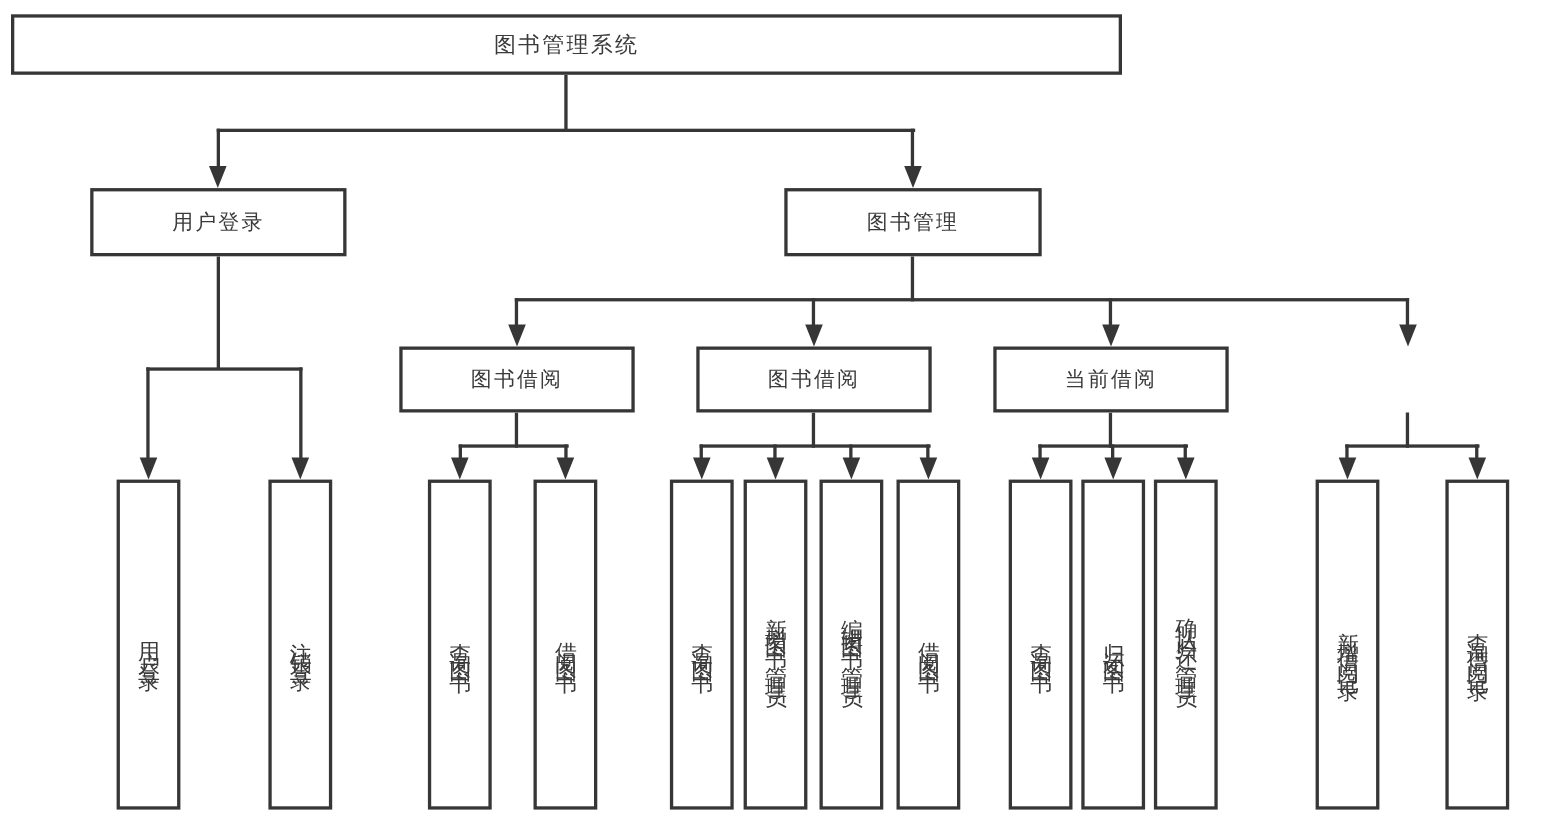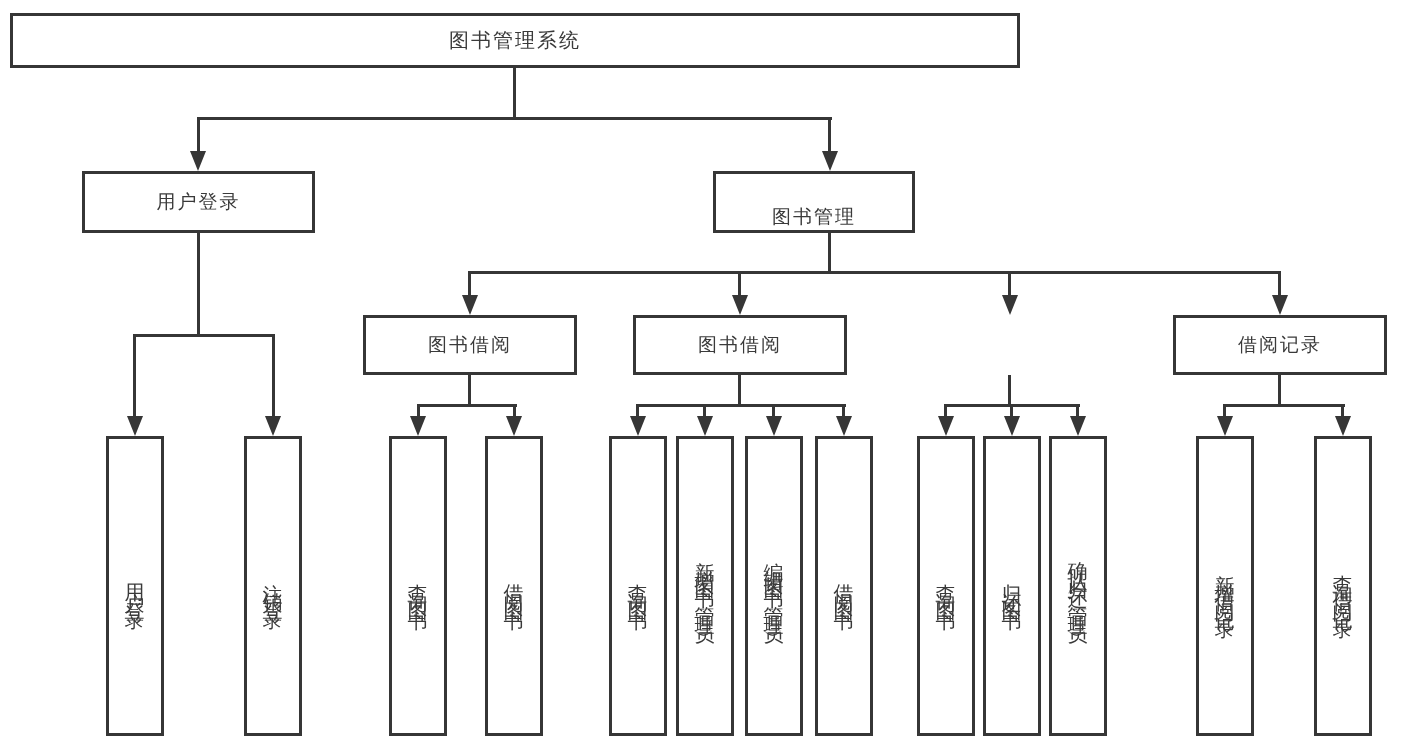--- a/index.html
+++ b/index.html
@@ -24,32 +24,32 @@
 
 <div class="canvas">
 
   <div class="box hbox root" style="left:10px;top:13px;width:1010px;height:55px;">
     <span>图书管理系统</span>
   </div>
 
   <div class="box hbox" style="left:82px;top:171px;width:233px;height:62px;">
     <span>用户登录</span>
   </div>
-  <div class="box hbox" style="left:713px;top:171px;width:202px;height:62px;align-items:flex-end;">
+  <div class="box hbox" style="left:713px;top:171px;width:234px;height:62px;">
     <span>图书管理</span>
   </div>
 
   <div class="box hbox" style="left:363px;top:315px;width:214px;height:60px;">
     <span>图书借阅</span>
   </div>
   <div class="box hbox" style="left:633px;top:315px;width:214px;height:60px;text-align:center;">
     <span>图书借阅</span>
   </div>
-  <div class="box hbox" style="left:1173px;top:315px;width:214px;height:60px;">
-    <span>借阅记录</span>
+  <div class="box hbox" style="left:903px;top:315px;width:214px;height:60px;">
+    <span>当前借阅</span>
   </div>
 
   <div class="box vbox" style="left:106px;top:436px;width:58px;height:300px;">
     <span>用户登录</span>
   </div>
   <div class="box vbox" style="left:244px;top:436px;width:58px;height:300px;">
     <span>注销登录</span>
   </div>
 
   <div class="box vbox" style="left:389px;top:436px;width:58px;height:300px;">

